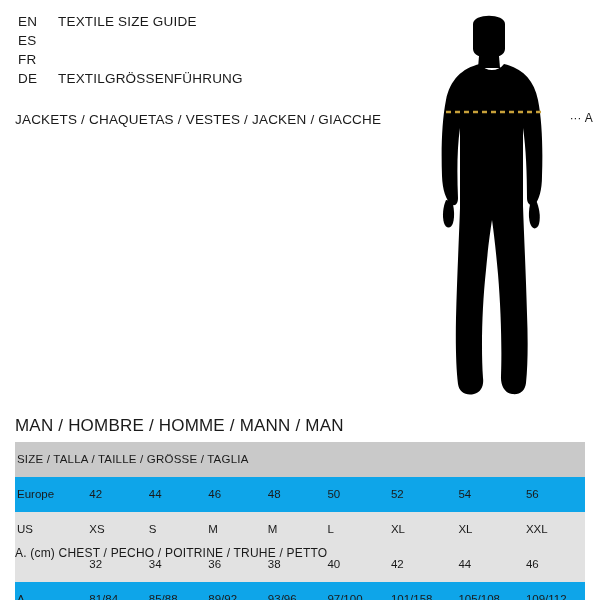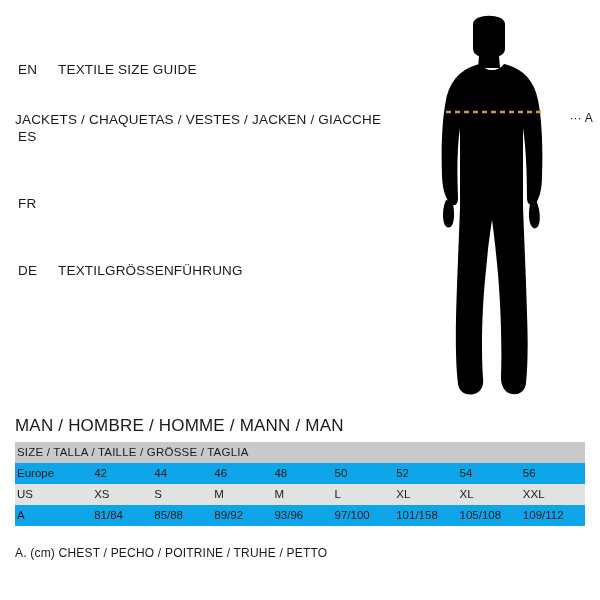--- a/index.html
+++ b/index.html
@@ -22,21 +22,20 @@
     left: 18px;
     top: 14px;
     width: 360px;
   }
   .lang-row {
     display: flex;
     align-items: baseline;
     height: 19px;
     font-size: 13.5px;
     letter-spacing: 0.2px;
-    margin-top: 48px;
   }
   .lang-code {
     width: 40px;
     flex: 0 0 40px;
     color: #1a1a1a;
   }
   .lang-text {
     flex: 1 1 auto;
     color: #1a1a1a;
     white-space: nowrap;
@@ -92,21 +91,21 @@
   table.size-table {
     position: absolute;
     left: 15px;
     top: 442px;
     width: 570px;
     border-collapse: collapse;
     font-size: 11.5px;
     color: #1a1a1a;
   }
   table.size-table td {
-    padding: 1px;
+    padding: 8px;
     height: 19px;
     line-height: 19px;
     vertical-align: middle;
     white-space: nowrap;
   }
   .row-head td {
     background: #c9c9c9;
     font-size: 11.5px;
     letter-spacing: 0.2px;
   }
@@ -230,20 +229,31 @@
       <td class="col-label">US</td>
       <td class="cell">XS</td>
       <td class="cell">S</td>
       <td class="cell">M</td>
       <td class="cell">M</td>
       <td class="cell">L</td>
       <td class="cell">XL</td>
       <td class="cell">XL</td>
       <td class="cell">XXL</td>
     </tr>
+    <tr class="row-grey">
+      <td class="col-label"></td>
+      <td class="cell">32</td>
+      <td class="cell">34</td>
+      <td class="cell">36</td>
+      <td class="cell">38</td>
+      <td class="cell">40</td>
+      <td class="cell">42</td>
+      <td class="cell">44</td>
+      <td class="cell">46</td>
+    </tr>
     <tr class="row-white">
       <td class="col-label">A</td>
       <td class="cell">81/84</td>
       <td class="cell">85/88</td>
       <td class="cell">89/92</td>
       <td class="cell">93/96</td>
       <td class="cell">97/100</td>
       <td class="cell">101/158</td>
       <td class="cell">105/108</td>
       <td class="cell">109/112</td>

